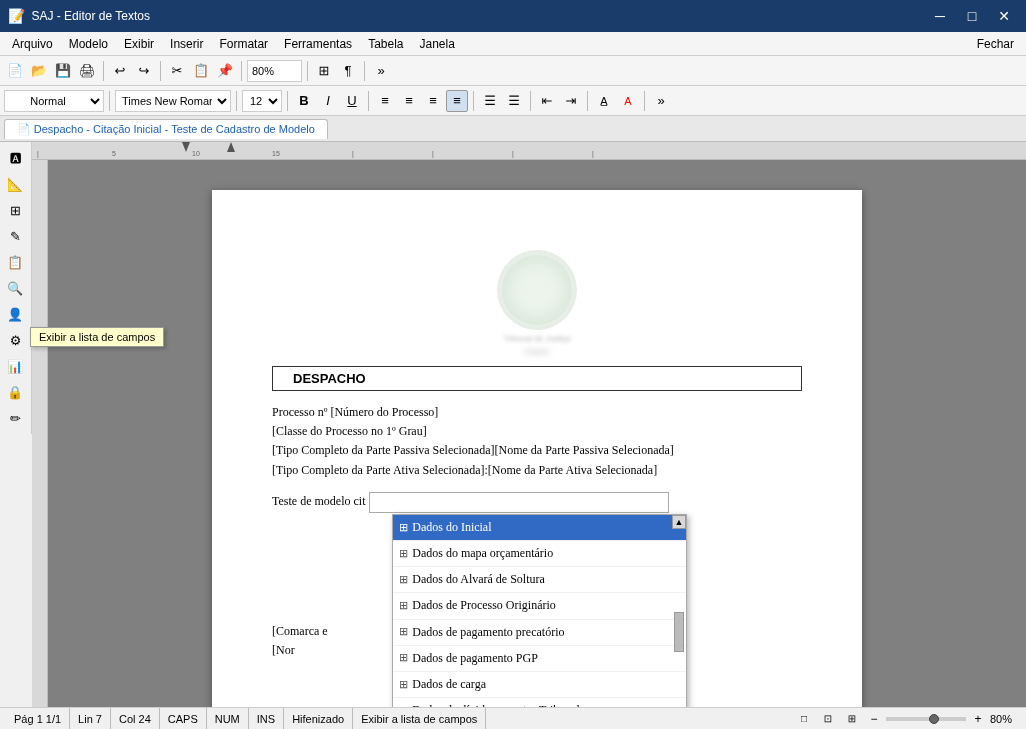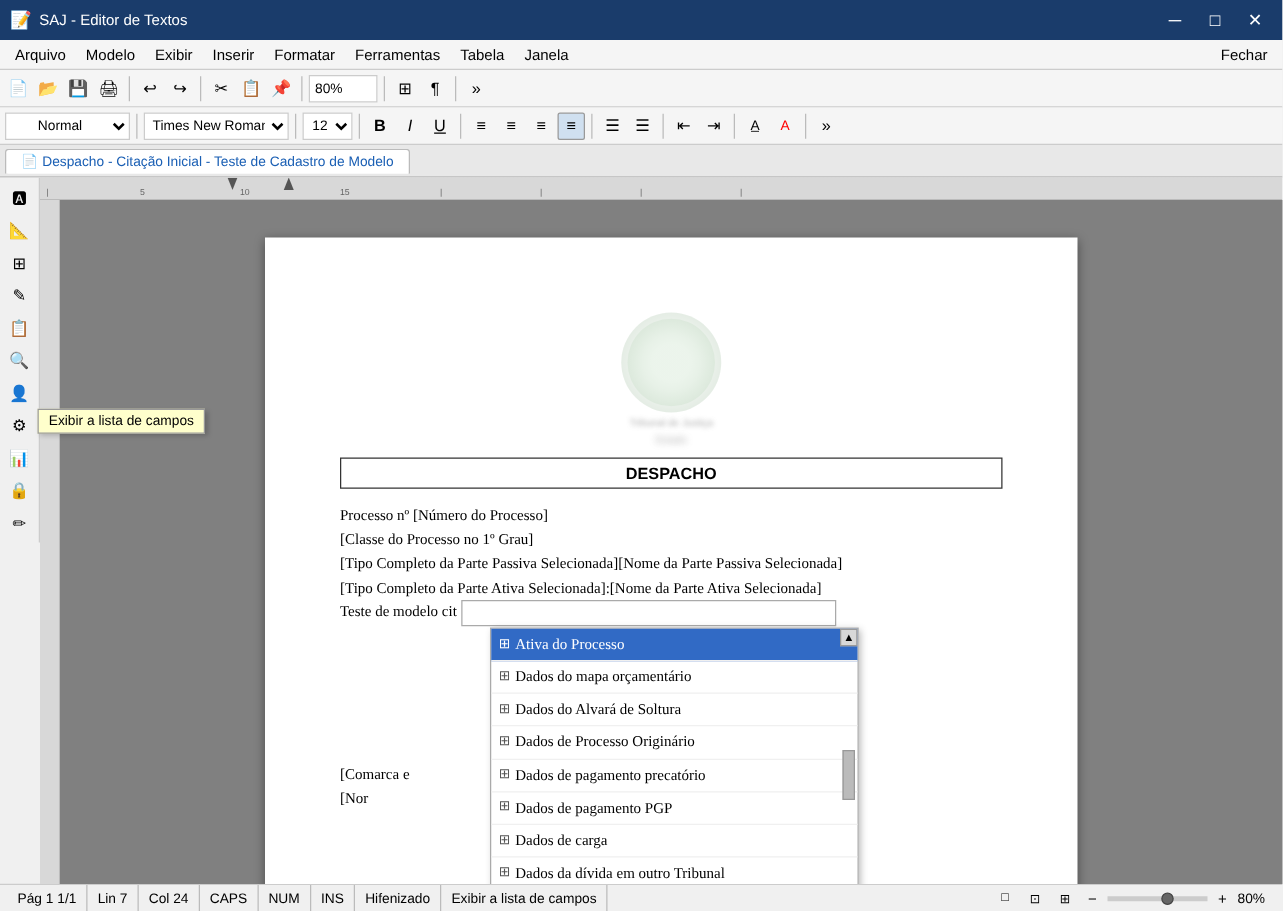--- a/index.html
+++ b/index.html
@@ -176,21 +176,21 @@
       display: flex; align-items: center; justify-content: center;
       overflow: hidden;
     }
     .logo-text-blur {
       font-size: 8px; color: #888; text-align: center; margin-top: 4px;
       filter: blur(2px); opacity: 0.7;
     }
 
     
     .doc-title {
-      text-align: center;
+      text-align: left;
       font-weight: bold;
       font-size: 13px;
       border: 1px solid #333;
       padding: 4px 20px;
       display: inline-block;
       margin: 0 auto 12px auto;
       width: 100%;
     }
     .doc-body { font-size: 12px; font-family: 'Times New Roman', serif; line-height: 1.6; }
     .text-input-area {
@@ -442,33 +442,33 @@
             
             <div class="doc-title">DESPACHO</div>
 
             
             <div class="doc-body">
               <p>Processo nº [Número do Processo]</p>
               <p>[Classe do Processo no 1º Grau]</p>
               <p>[Tipo Completo da Parte Passiva Selecionada][Nome da Parte Passiva Selecionada]</p>
               <p>[Tipo Completo da Parte Ativa Selecionada]:[Nome da Parte Ativa Selecionada]</p>
 
-              <div style="display:flex; align-items:flex-start; position:relative;">
+              <div style="margin-top:12px; display:flex; align-items:flex-start; position:relative;">
                 <span style="margin-right:4px; font-family:'Times New Roman',serif; font-size:12px;">Teste de modelo cit</span>
                 <input type="text" class="text-input-area" value="" style="width: 300px;">
 
                 <div class="dropdown-list">
 
                   <div style="position:absolute;right:0;top:0;width:14px;">
                     <div class="dd-scroll-up">▲</div>
                   </div>
 
                   <div class="dd-item selected">
                     <span class="dd-icon">⊞</span>
-                    <span>Ativa do Processo</span>
+                    <span>Dados do Inicial</span>
                   </div>
                   <div class="dd-item">
                     <span class="dd-icon">⊞</span>
                     <span>Dados do mapa orçamentário</span>
                   </div>
                   <div class="dd-item">
                     <span class="dd-icon">⊞</span>
                     <span>Dados do Alvará de Soltura</span>
                   </div>
                   <div class="dd-item">

